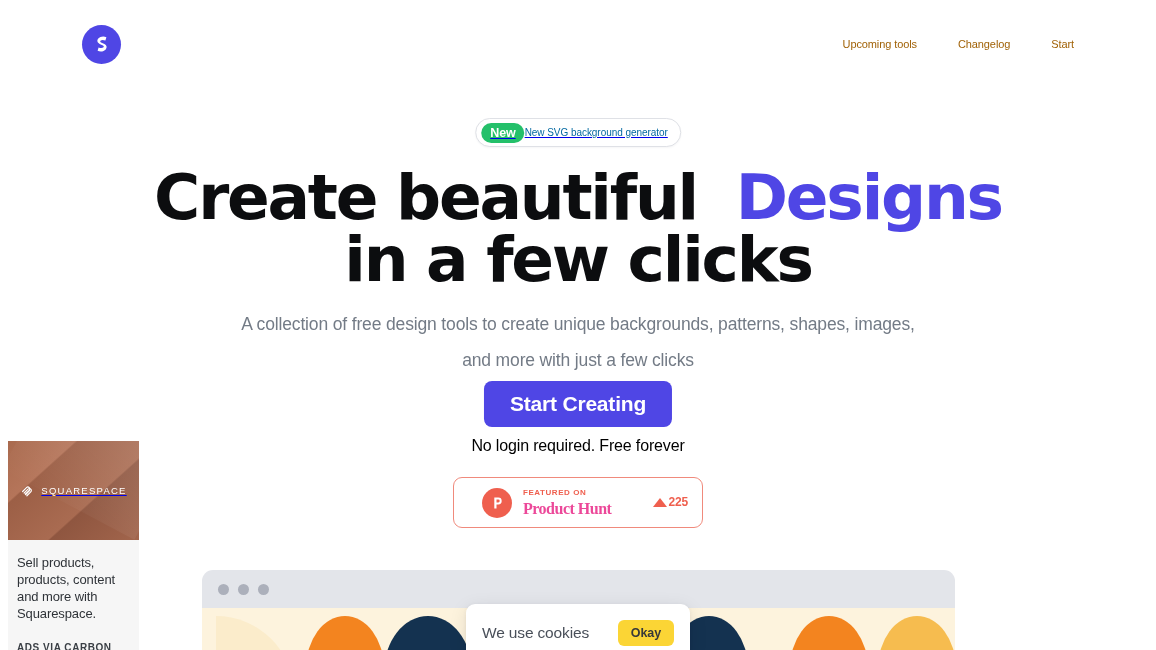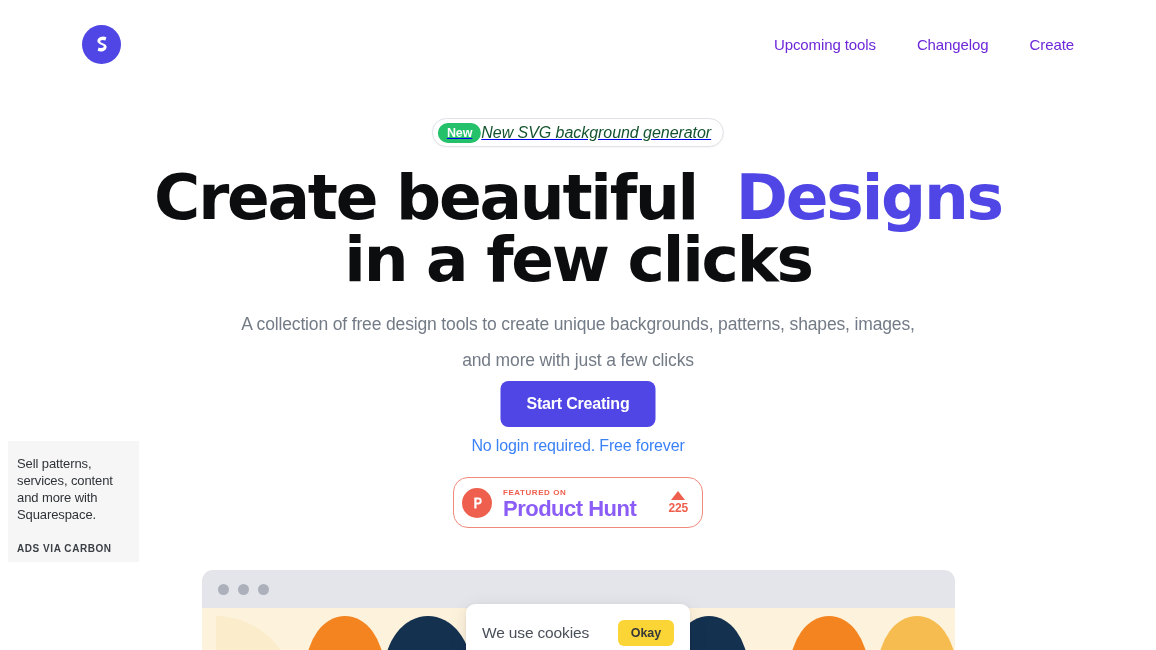--- a/index.html
+++ b/index.html
@@ -43,22 +43,22 @@
     flex-shrink: 0;
   }
   .logo-mark svg { display: block; }
 
   .main-nav {
     display: flex;
     align-items: center;
     gap: 41px;
   }
   .nav-link {
-    font-size: 15px;
-    color: #6d28d9;
+    font-size: 11px;
+    color: #a16207;
     text-decoration: none;
     letter-spacing: -0.1px;
     white-space: nowrap;
     cursor: pointer;
   }
 
   
   .hero {
     position: absolute;
     top: 0; left: 0;
@@ -89,24 +89,23 @@
     height: 20px;
     padding: 0 9px;
     border-radius: 10px;
     background: #24c06a;
     color: #ffffff;
     font-size: 12.5px;
     font-weight: 700;
     letter-spacing: -0.1px;
   }
   .new-badge-text {
-    font-size: 16px;
-    color: #14532d;
+    font-size: 10px;
+    color: #0369a1;
     letter-spacing: -0.05px;
-    font-style: italic;
   }
 
   .hero-title {
     position: absolute;
     top: 167px;
     left: 0; right: 0;
     font-size: 63px;
     line-height: 62px;
     font-weight: 800;
     letter-spacing: -2.2px;
@@ -135,51 +134,51 @@
     transform: translateX(-50%);
     display: inline-flex;
     align-items: center;
     justify-content: center;
     height: 46px;
     padding: 0 26px;
     border: none;
     border-radius: 8px;
     background: #4f46e5;
     color: #ffffff;
-    font-size: 16px;
+    font-size: 21px;
     font-weight: 700;
     letter-spacing: -0.2px;
     cursor: pointer;
     font-family: "Liberation Sans", sans-serif;
     white-space: nowrap;
   }
 
   .cta-note {
     position: absolute;
     top: 437px;
     left: 0; right: 0;
     font-size: 16px;
-    color: #3b82f6;
+    color: #000000;
     letter-spacing: -0.15px;
   }
 
   
   .ph-badge {
     position: absolute;
     top: 477px;
     left: 50%;
     transform: translateX(-50%);
     width: 250px;
     height: 51px;
     border: 1.5px solid #f08a7c;
-    border-radius: 15px;
-    background: #ffffff;
-    display: flex;
-    align-items: center;
-    padding: 0 14px 0 8px;
+    border-radius: 9px;
+    background: #ffffff;
+    display: flex;
+    align-items: center;
+    padding: 0 14px 0 28px;
     cursor: pointer;
     text-decoration: none;
   }
   .ph-logo {
     width: 30px; height: 30px;
     border-radius: 50%;
     background: #ef5f4e;
     display: flex;
     align-items: center;
     justify-content: center;
@@ -193,30 +192,29 @@
   .ph-featured {
     display: block;
     font-size: 8px;
     font-weight: 700;
     letter-spacing: 0.55px;
     color: #ef5f4e;
     line-height: 11px;
   }
   .ph-name {
     display: block;
-    font-size: 22px;
+    font-size: 16px;
     font-weight: 800;
     letter-spacing: -0.5px;
-    color: #8b5cf6;
+    color: #ec4899;
     line-height: 21px;
-    font-family: Liberation Sans, sans-serif;
+    font-family: Liberation Serif, serif;
   }
   .ph-votes {
     display: flex;
-    flex-direction: column;
     align-items: center;
     justify-content: center;
     gap: 2px;
     flex-shrink: 0;
     margin-left: 6px;
   }
   .ph-arrow {
     width: 0; height: 0;
     border-left: 7px solid transparent;
     border-right: 7px solid transparent;
@@ -373,21 +371,21 @@
 
     <a class="logo-mark" href="#">
       <svg width="24" height="24" viewBox="0 0 24 24" aria-hidden="true">
         <path d="M16.4 5.2 C13.4 4.0 10.0 4.6 8.3 6.6 C6.6 8.6 7.4 10.8 9.6 11.9 L13.0 13.6 C13.9 14.1 14.0 14.8 13.5 15.3 C12.6 16.2 10.6 16.3 8.6 15.4 L7.6 18.8 C10.6 20.0 14.0 19.4 15.7 17.4 C17.4 15.4 16.6 13.2 14.4 12.1 L11.0 10.4 C10.1 9.9 10.0 9.2 10.5 8.7 C11.4 7.8 13.4 7.7 15.4 8.6 Z" fill="#ffffff"></path>
       </svg>
     </a>
 
     <nav class="main-nav">
       <a class="nav-link" href="#">Upcoming tools</a>
       <a class="nav-link" href="#">Changelog</a>
-      <a class="nav-link" href="#">Create</a>
+      <a class="nav-link" href="#">Start</a>
     </nav>
 
   </header>
 
   <section class="hero">
 
     <a class="new-badge" href="#">
       <span class="new-pill">New</span>
       <span class="new-badge-text">New SVG background generator</span>
     </a>
@@ -437,20 +435,32 @@
         <div class="pat" style="background: rgb(246, 188, 79); left: 676px; top: 8px; width: 78px; height: 73px; border-radius: 50% 50% 0px 0px / 72% 72% 0px 0px;"></div>
       </div>
   </div>
 
   <div class="cookie-banner">
     <span class="cookie-text">We use cookies</span>
     <button class="cookie-ok">Okay</button>
   </div>
 
   <aside class="carbon-ad">
+    <a class="carbon-img" href="#">
+      <span class="sqsp-lockup">
+        <svg width="15" height="15" viewBox="0 0 24 24" aria-hidden="true">
+          <g fill="none" stroke="#ffffff" stroke-width="1.9" stroke-linecap="round">
+            <path d="M4.2 13.6 L10.4 7.4 a3.1 3.1 0 0 1 4.4 4.4 L8.6 18"></path>
+            <path d="M6.6 16.0 L12.8 9.8 a3.1 3.1 0 0 1 4.4 4.4 L11.0 20.4"></path>
+            <path d="M9.0 18.4 L15.2 12.2"></path>
+          </g>
+        </svg>
+        <span class="sqsp-word">SQUARESPACE</span>
+      </span>
+    </a>
     <div class="carbon-body">
-      <a class="carbon-desc" href="#">Sell patterns, services, content and more with Squarespace.</a>
+      <a class="carbon-desc" href="#">Sell products, products, content and more with Squarespace.</a>
       <a class="carbon-poweredby" href="#">ADS VIA CARBON</a>
     </div>
 
   </aside>
 
 </div>
 
 </body></html>

